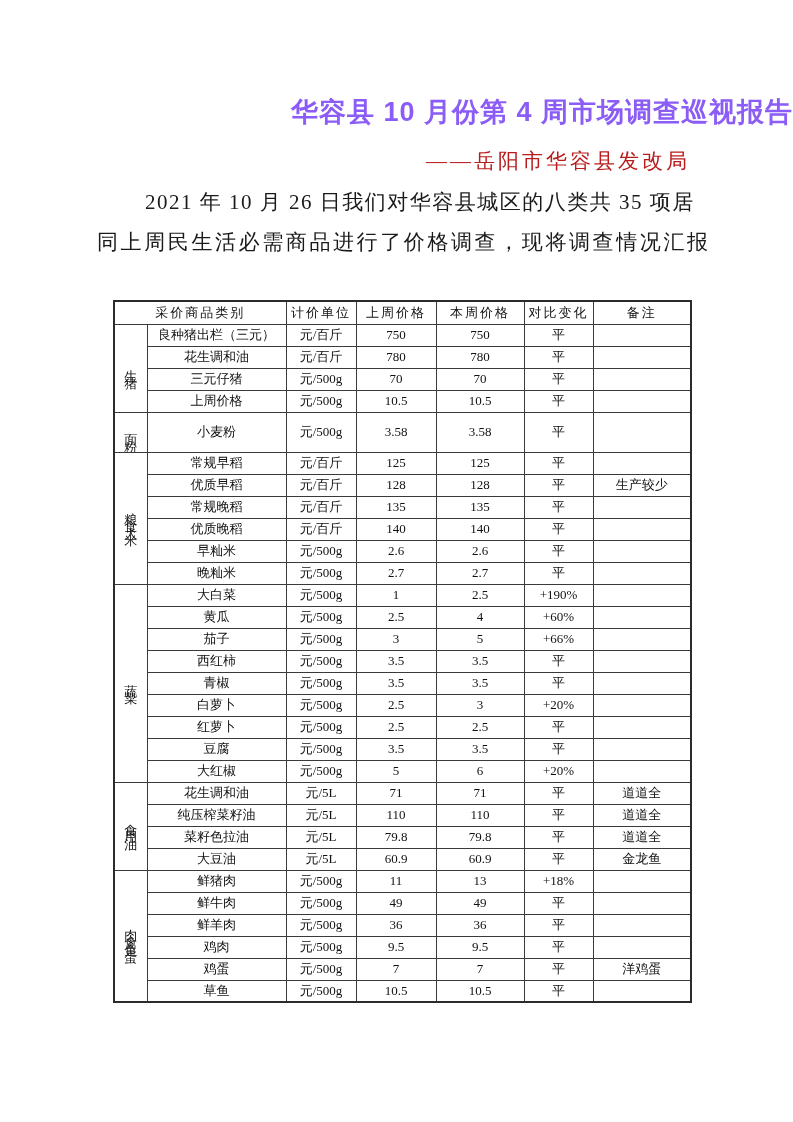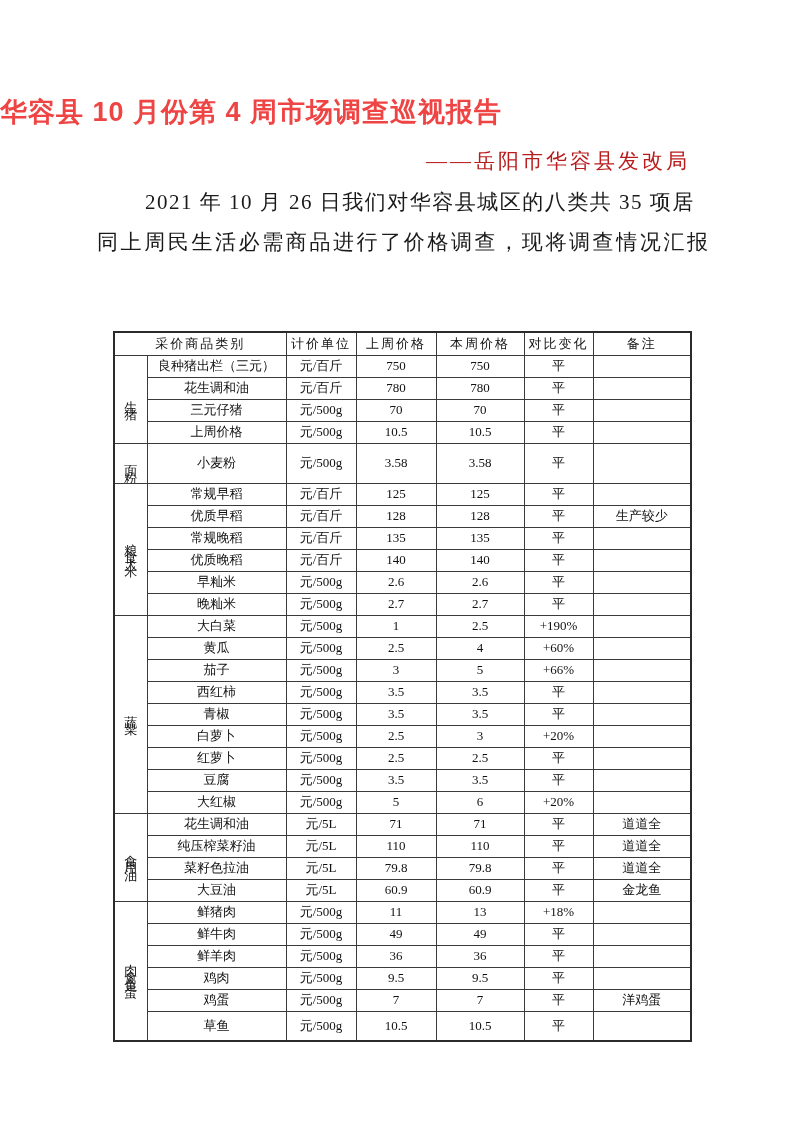--- a/index.html
+++ b/index.html
@@ -11,26 +11,26 @@
     background: #ffffff;
     color: #111;
     font-family: "Liberation Serif", serif;
     overflow: hidden;
   }
   .doc-title {
     position: absolute;
     top: 94px;
     left: 0;
     width: 100%;
-    text-align: left;
+    text-align: right;
     font-family: "Liberation Sans", sans-serif;
     font-weight: bold;
     font-size: 27px;
     letter-spacing: 1px;
-    color: #ef4444;
+    color: #8b5cf6;
   }
   .doc-subtitle {
     position: absolute;
     top: 147px;
     left: 97px;
     width: 593px;
     text-align: right;
     font-size: 21px;
     letter-spacing: 3px;
     color: #b91c1c;
@@ -50,35 +50,34 @@
   table.price-table {
     position: absolute;
     top: 300px;
     left: 113px;
     width: 577px;
     border-collapse: collapse;
     table-layout: fixed;
     font-size: 13px;
     color: #111;
     border: 2px solid #2b2b2b;
-    margin-top: 31px;
   }
   .price-table th, .price-table td {
     border: 1px solid #3a3a3a;
     text-align: center;
     vertical-align: middle;
     padding: 0 2px;
     font-weight: normal;
     overflow: hidden;
     line-height: 1.25;
   }
   .price-table tr { height: 22px; }
   .price-table tr.head-row { height: 23px; }
   .price-table tr.row-tall { height: 40px; }
-  .price-table tr.row-semitall { height: 30px; }
+  .price-table tr.row-semitall { height: 22px; }
   .price-table th { letter-spacing: 2px; }
   .cat-text {
     display: inline-block;
     writing-mode: vertical-lr;
     text-orientation: upright;
     letter-spacing: 0.55em;
     line-height: 1;
   }
 </style>
 </head>

